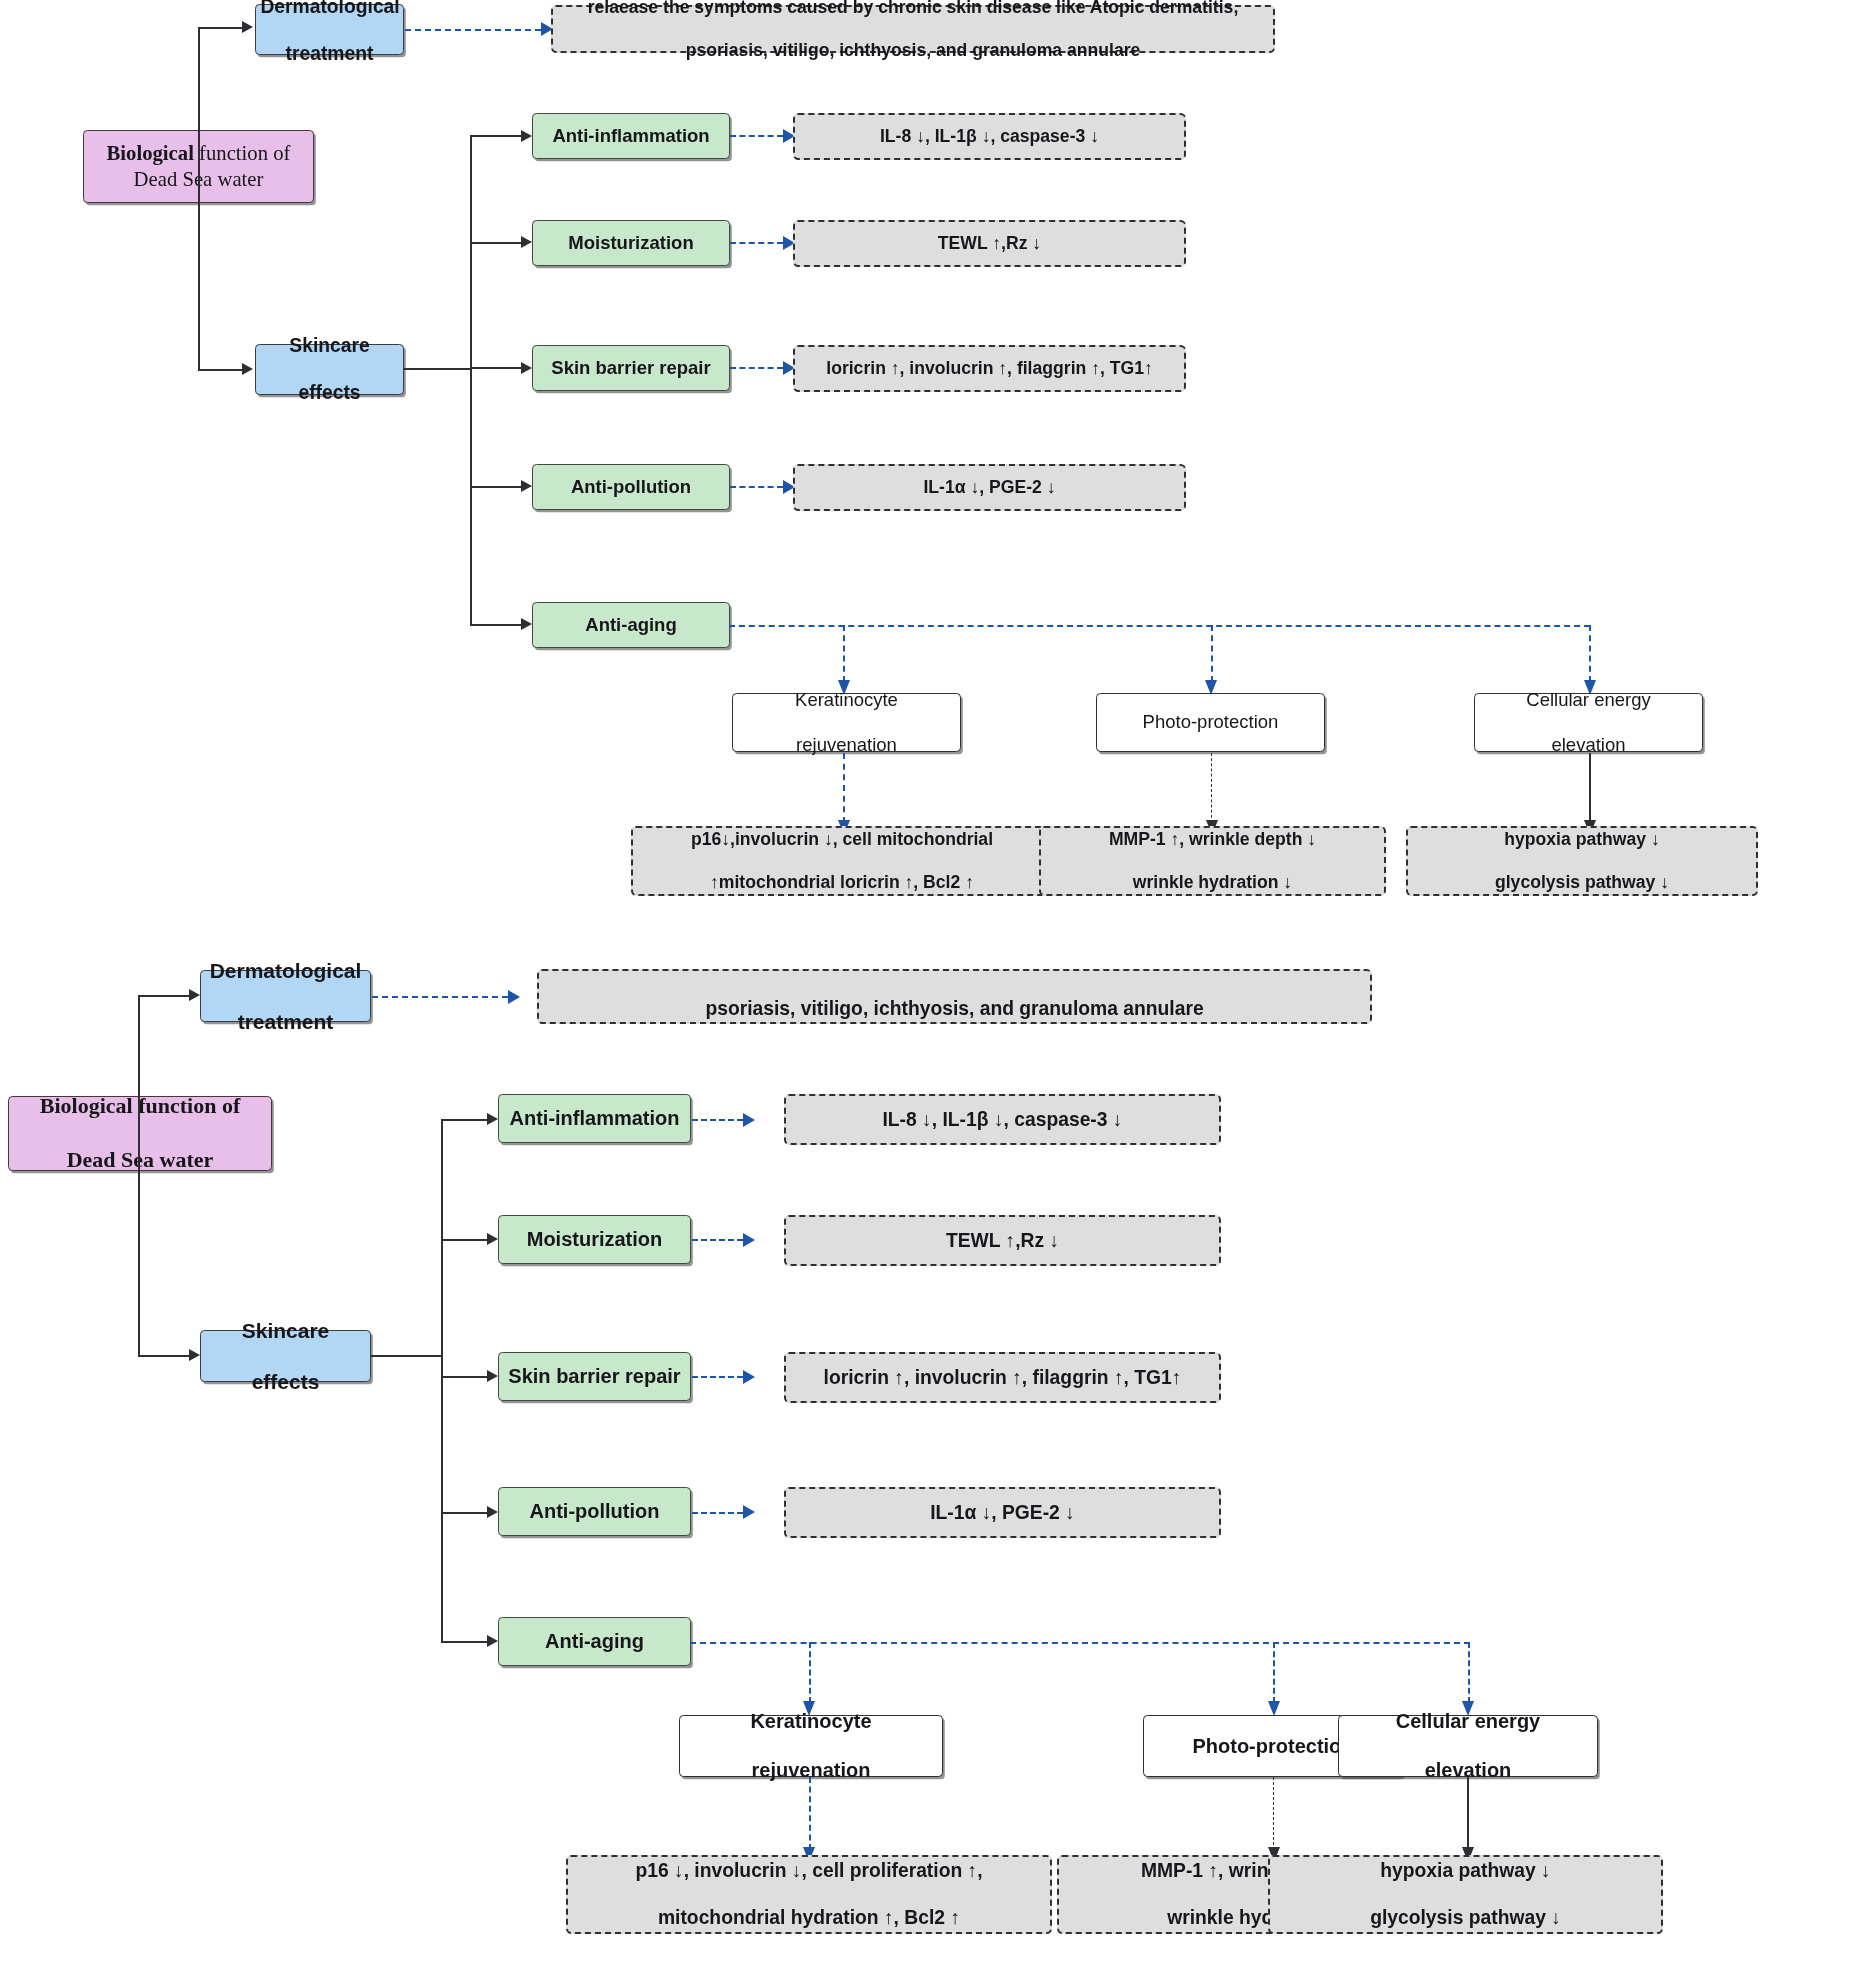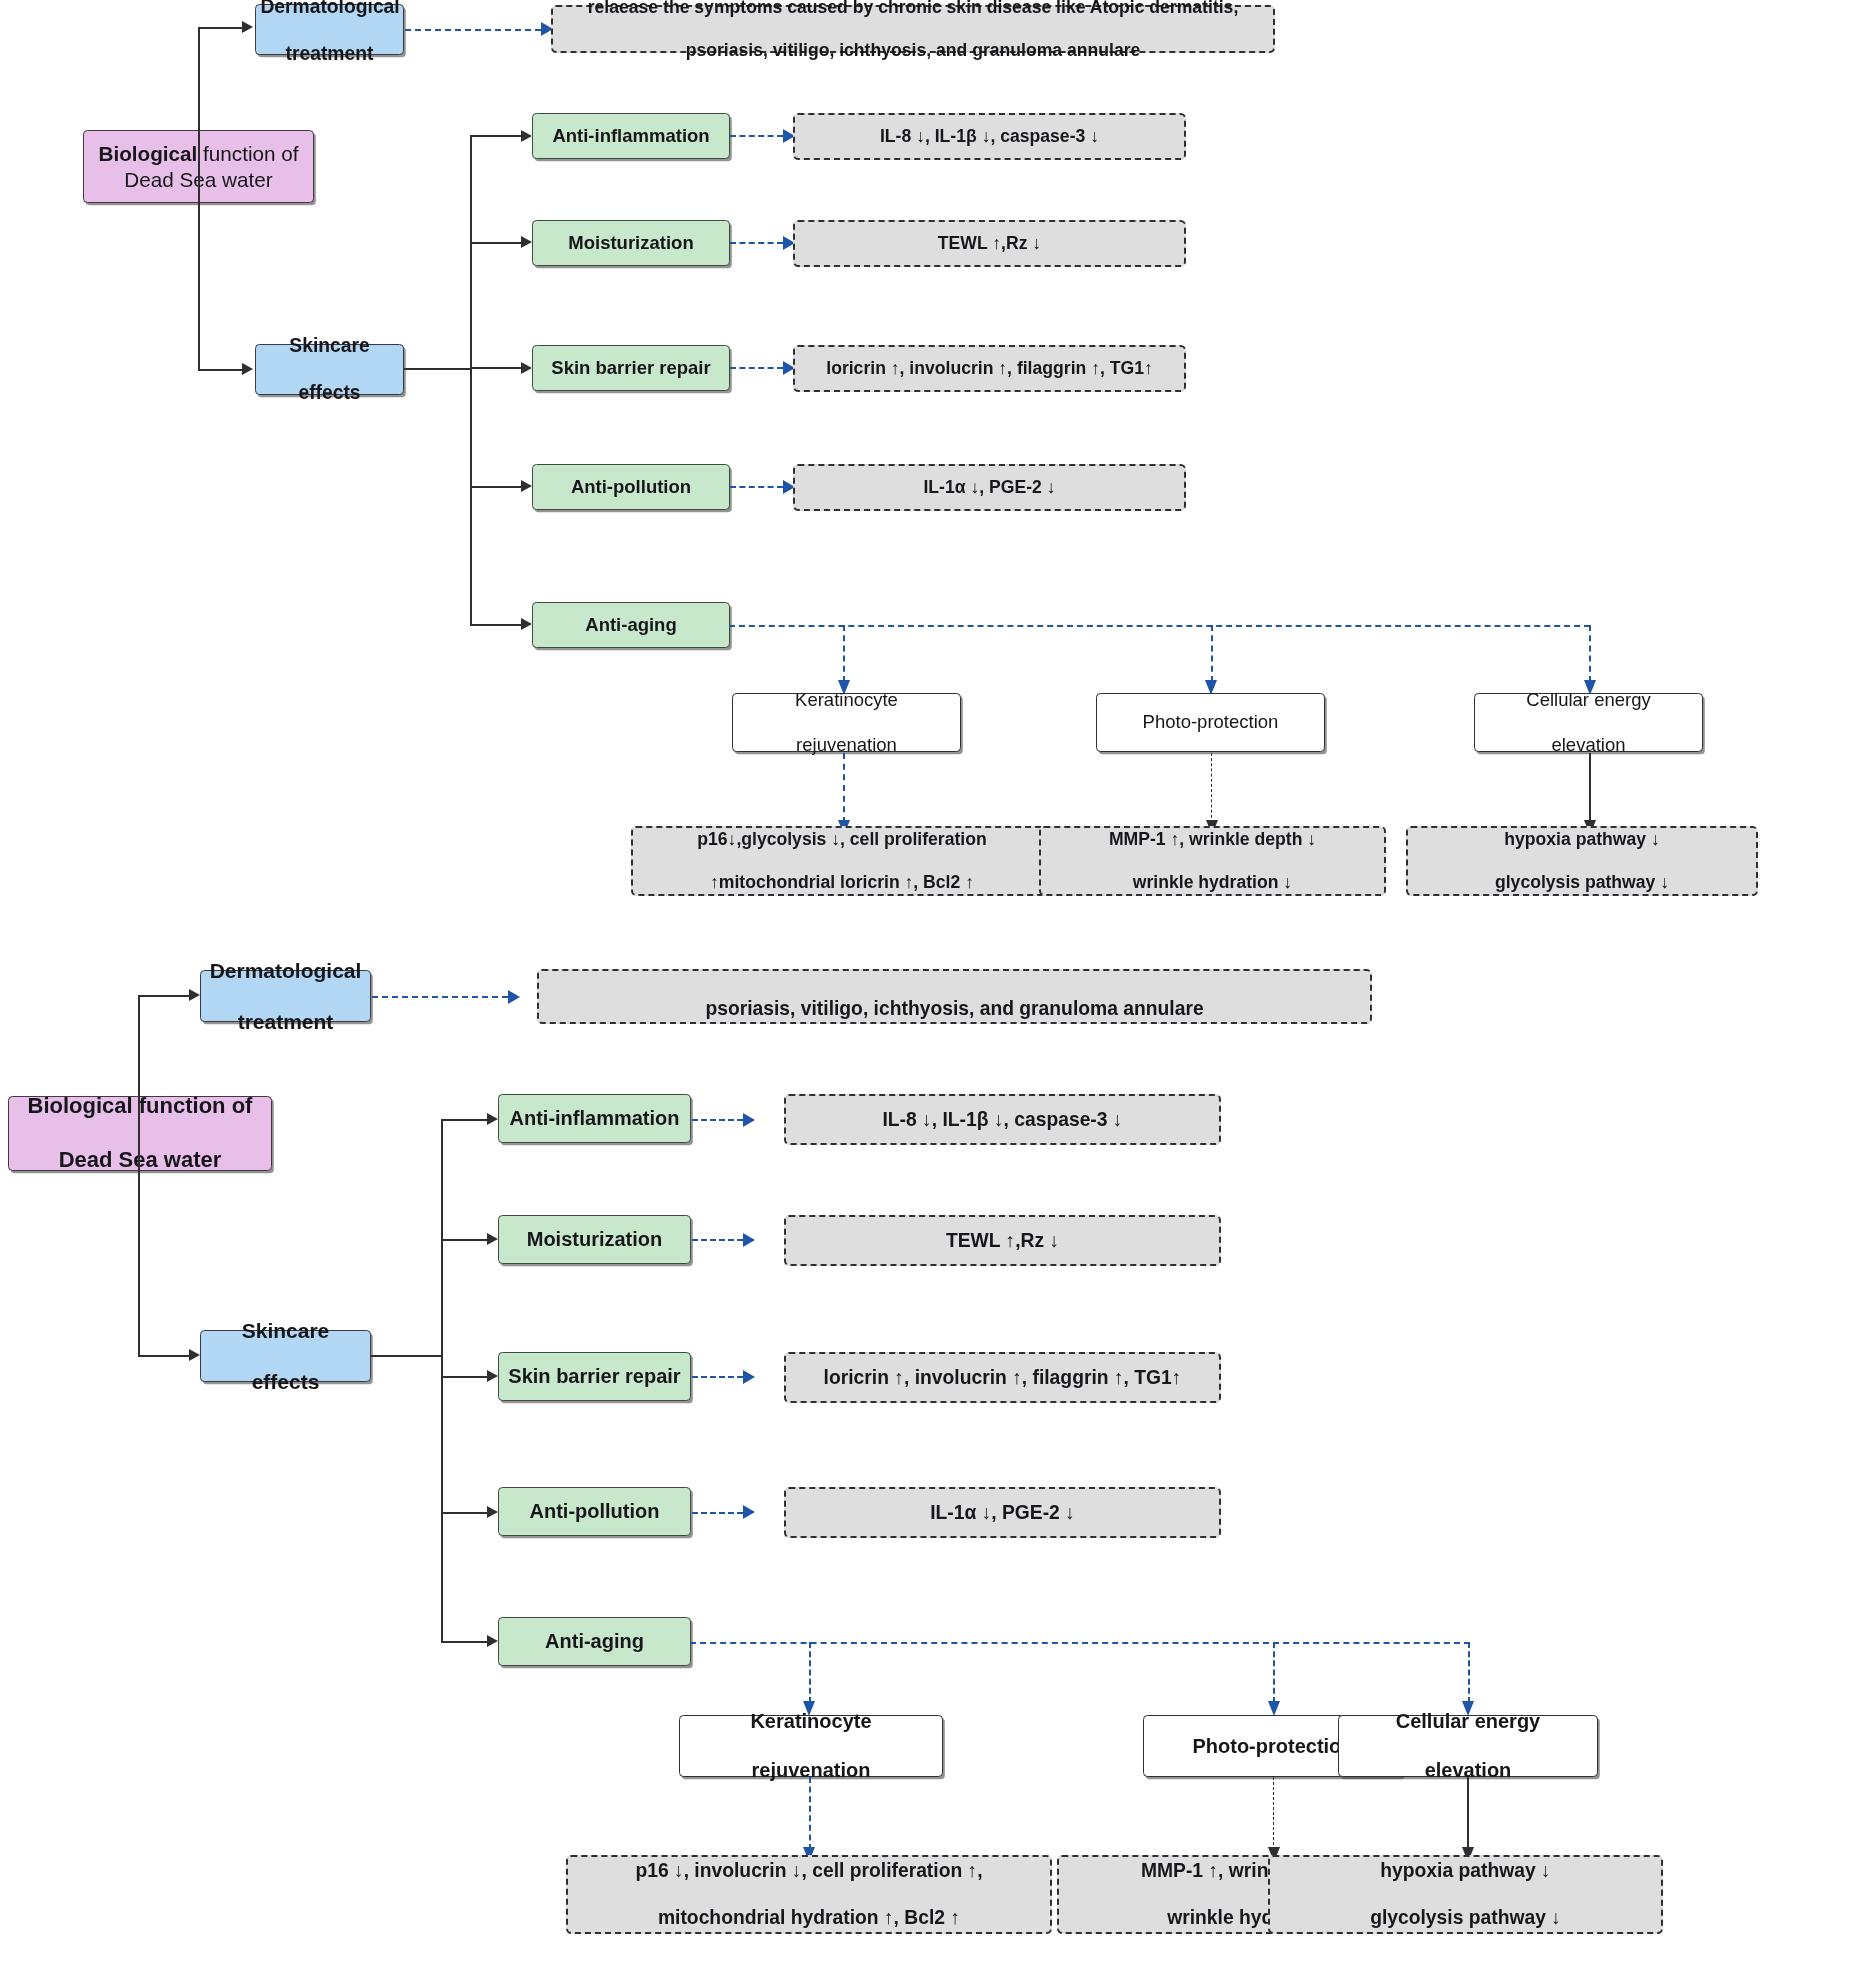--- a/index.html
+++ b/index.html
@@ -16,21 +16,21 @@
     text-align:center;
     color:#17161a;
     border:1.8px solid #3b3b41;
     border-radius:4.4px;
     line-height:1.22;
     padding:1.8px 4.4px;
     box-shadow:2.2px 2.6px 0 -0.4px rgba(60,60,66,.55);
   }
   .node span{display:block;width:100%;}
 
-  .n-purple{background:#e7bfe9;border-color:#45353f;}
+  .n-purple{background:#e7bfe9;border-color:#45353f;font-family:Liberation Serif, serif;}
   .n-blue{background:#b2d7f5;border-color:#3a3a40;}
   .n-green{background:#c7e8ca;border-color:#3e4b3e;}
   .n-white{background:#ffffff;border-color:#2e2e33;}
 
   .n-dash{
     background:#dededf;
     border:2.2px dashed #2f2f33;
     border-radius:5.3px;
     box-shadow:none;
   }
@@ -195,21 +195,21 @@
 
     <div class="bl-v" style="left:843px;top:753px;height:70px;"></div>
     <div class="arrow-d-blue" style="left:838px;top:820px;"></div>
     <div class="bk-v" style="left:1211px;top:753px;height:70px;"></div>
     <div class="arrow-d-black" style="left:1206px;top:820px;"></div>
     <div class="ln v" style="left:1589px;top:753px;height:70px;"></div>
     <div class="arrow-d-black" style="left:1584px;top:820px;"></div>
 
     <div class="node n-dash t-bold" style="left:631px;top:826px;width:422px;height:70px;font-size:17.6px;">
       <span>
-        <span>p16↓,glycolysis ↓, cell proliferation</span><br>
+        <span>p16↓,involucrin ↓, cell mitochondrial</span><br>
         <span>↑mitochondrial loricrin ↑, Bcl2 ↑</span>
       </span>
     </div>
     <div class="node n-dash t-bold" style="left:1039px;top:826px;width:347px;height:70px;font-size:17.6px;">
       <span>
         <span>MMP-1 ↑, wrinkle depth ↓</span><br>
         <span>wrinkle hydration ↓</span>
       </span>
     </div>
     <div class="node n-dash t-bold" style="left:1406px;top:826px;width:352px;height:70px;font-size:17.6px;">

